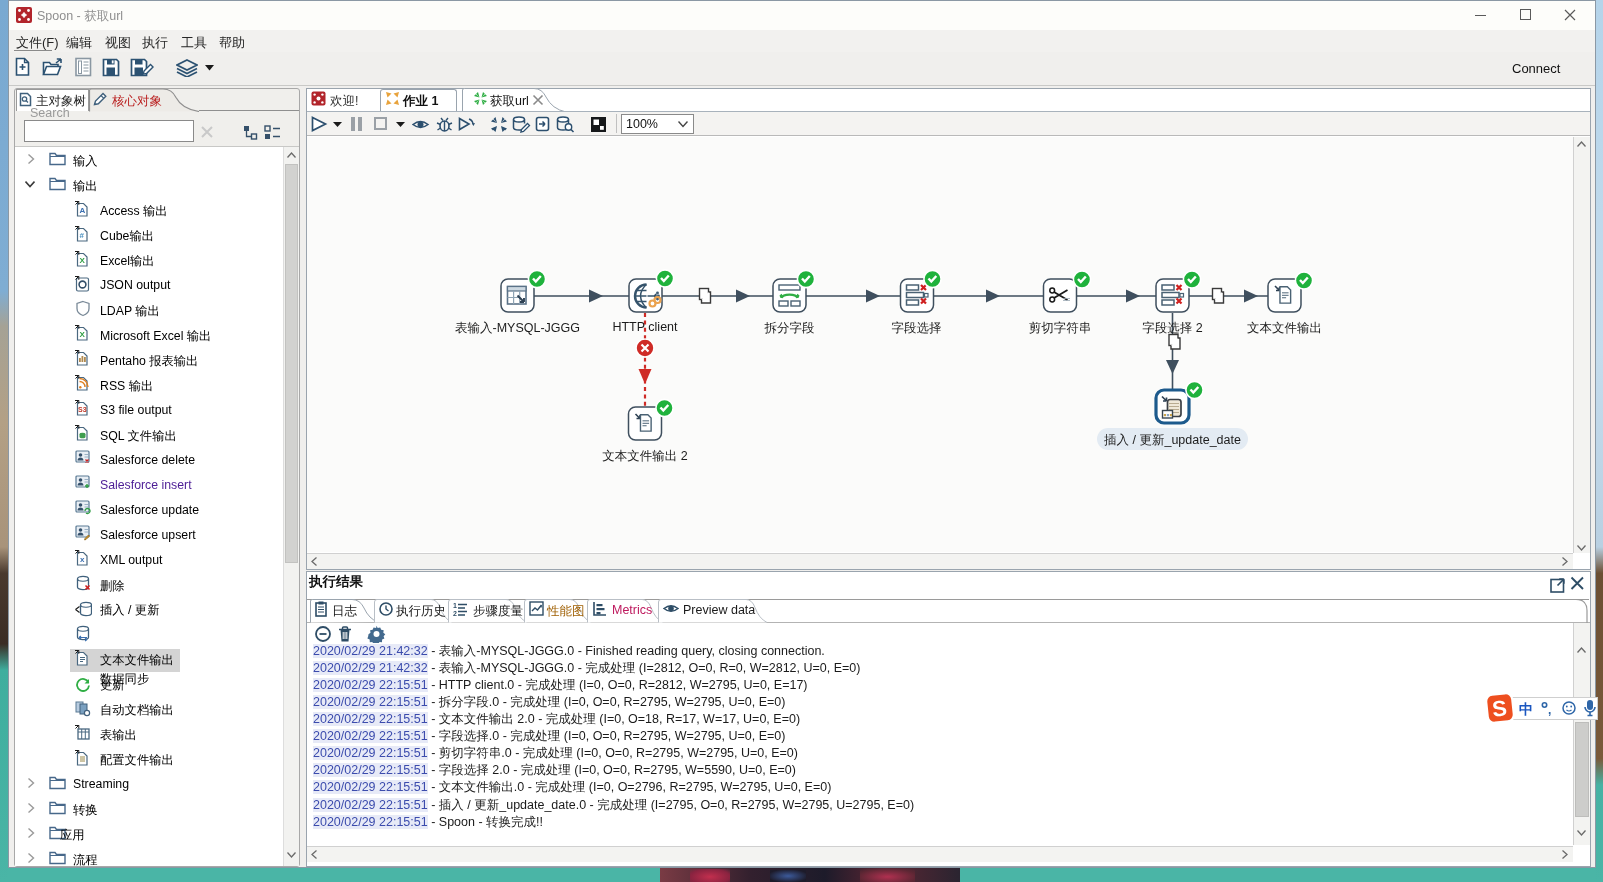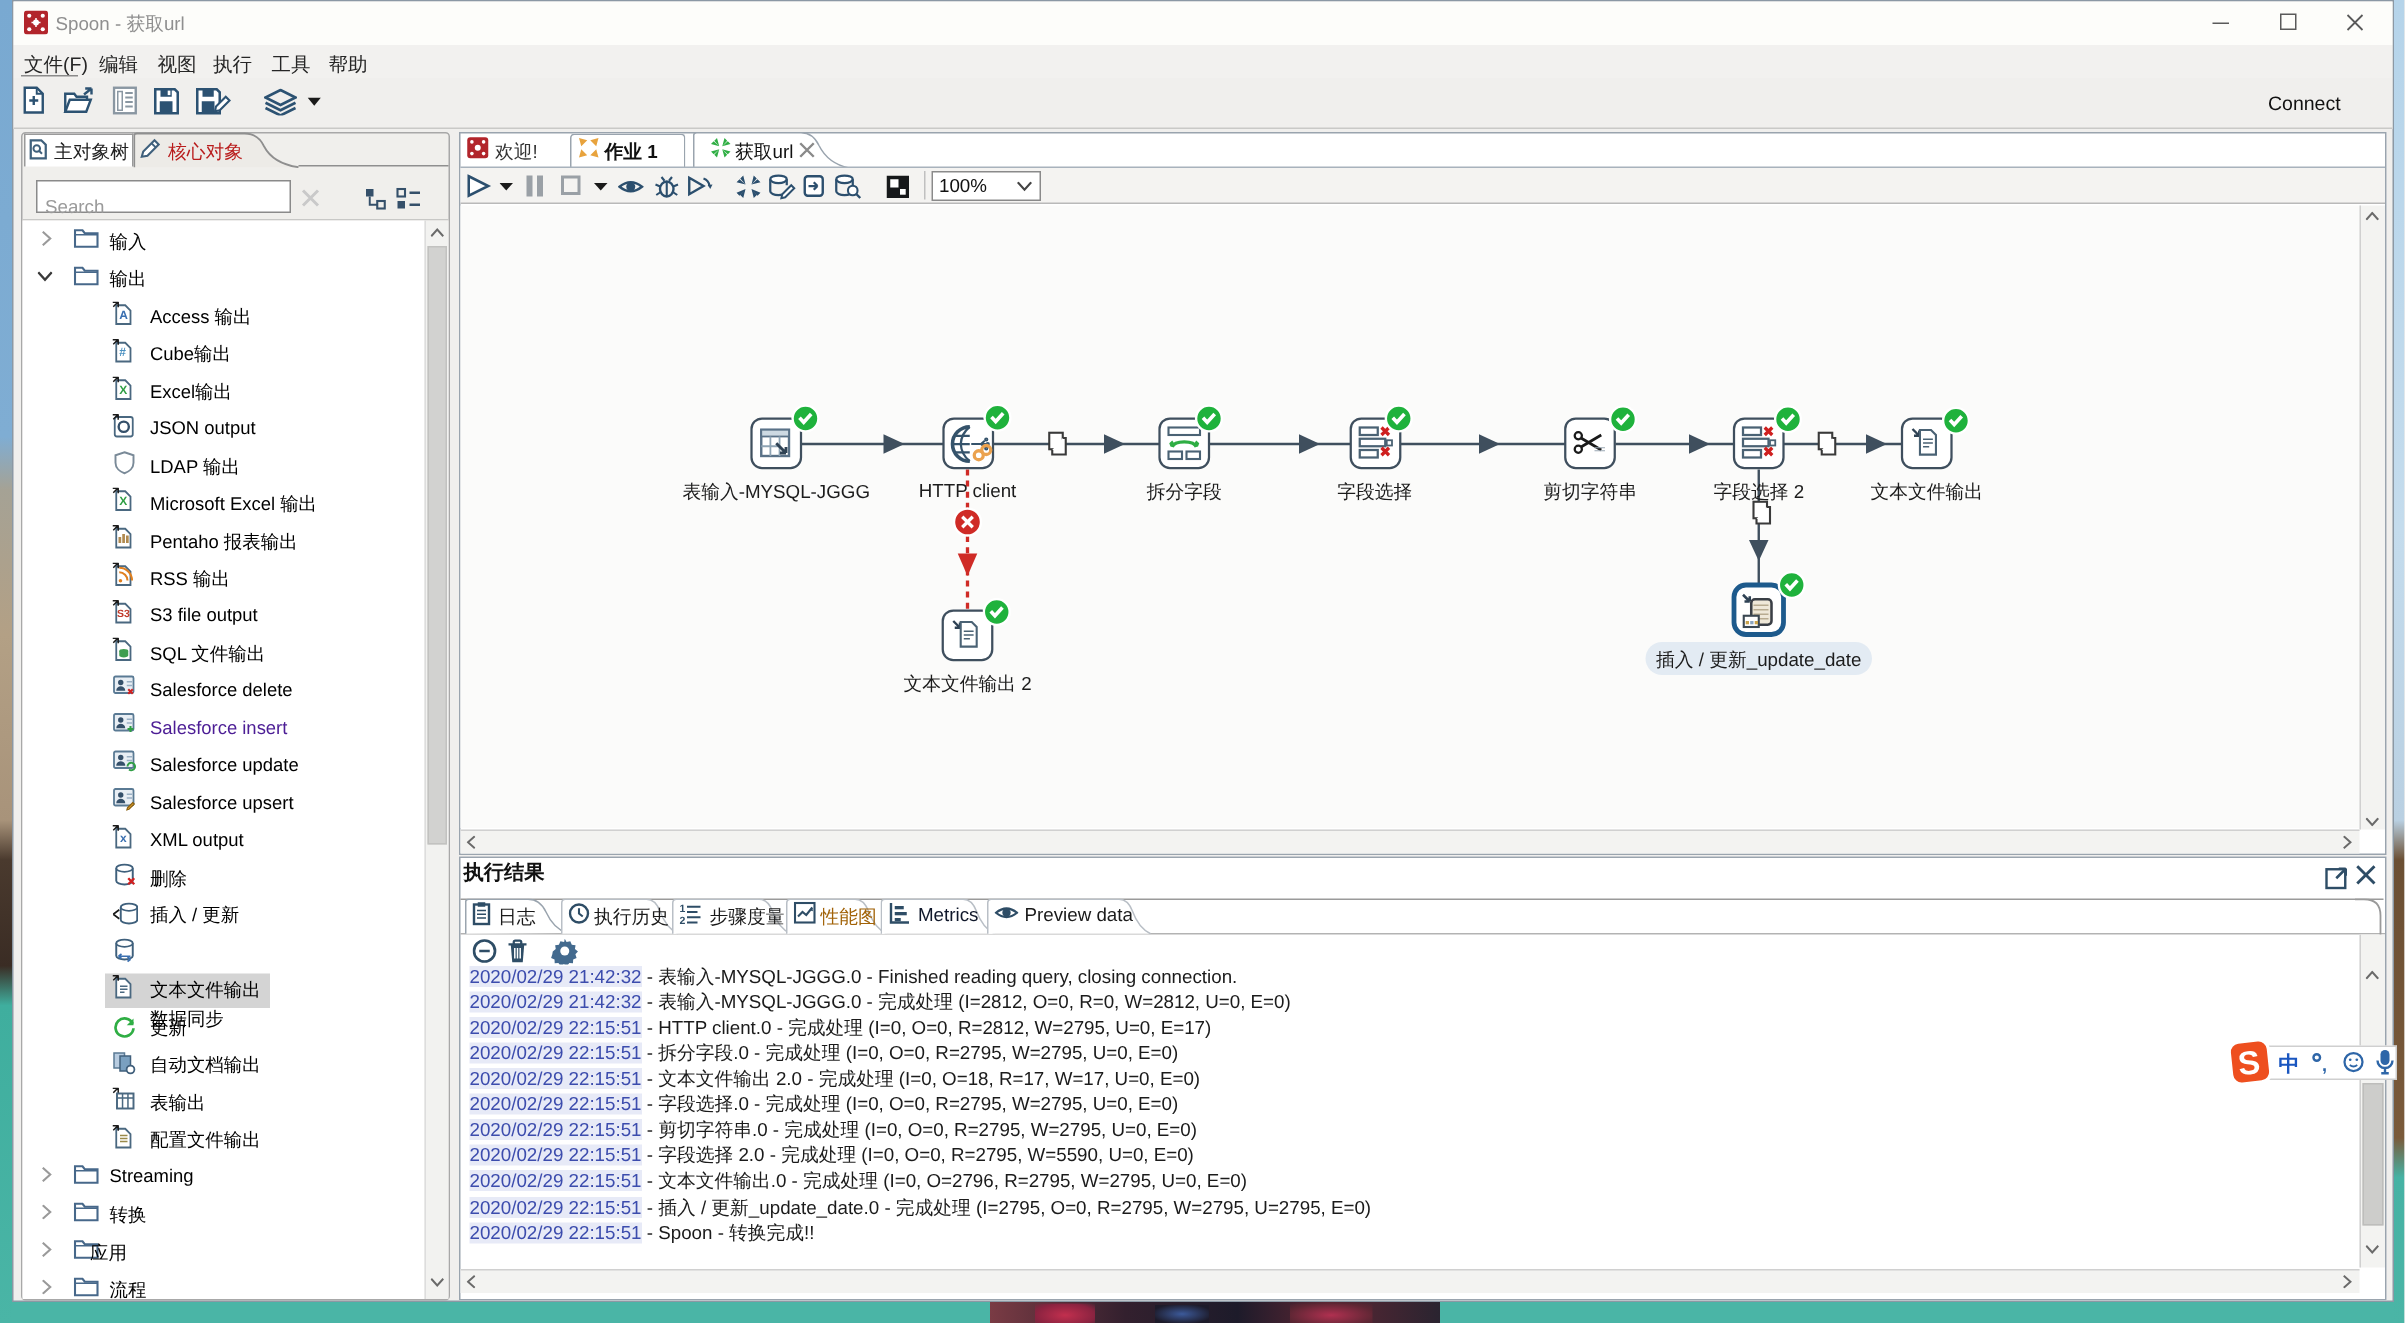--- a/index.html
+++ b/index.html
@@ -89,21 +89,21 @@
 <svg class="abs" style="left:89px;top:88px" width="112" height="24">
     <path d="M0.5 23.5 V2.5 Q0.5 1 2.5 1 H74 Q83 1 87 9.5 Q93 21 110 23.5" fill="#edebe7" stroke="#8f8f8f" stroke-width="1.2"></path>
   </svg>
 <div class="abs" style="left:199px;top:110px;width:100px;height:1px;background:#8f8f8f;"></div>
 <svg class="abs" style="left:93px;top:92px" width="15" height="15">
     <path d="M1.5 12.5l1-3.5 7.5-7.5 2.8 2.8-7.5 7.5z" fill="#fff" stroke="#3f607c" stroke-width="1.4"></path>
     <path d="M8 3.5l2.8 2.8" stroke="#3f607c" stroke-width="1.2"></path>
   </svg>
 <div class="abs txt" style="left:112px;top:92.5px;font-size:12.5px;color:#b91c1c;">核心对象</div>
 <div class="abs" style="left:24px;top:120px;width:170px;height:22px;background:#fff;border:1px solid #8a8a8a;"></div>
-<div class="abs txt" style="left:30px;top:131px;font-size:12.5px;color:#9a9a9a;">Search</div>
+<div class="abs txt" style="left:30px;top:106px;font-size:12.5px;color:#9a9a9a;">Search</div>
 <svg class="abs" style="left:200px;top:125px" width="14" height="14">
     <path d="M2 2 L12 12 M12 2 L2 12" stroke="#c9c9c9" stroke-width="2"></path>
   </svg>
 <svg class="abs" style="left:243px;top:125px" width="15" height="16">
     <rect x="1" y="1" width="5" height="5" fill="#35506a"></rect>
     <rect x="8.5" y="9" width="5" height="5" fill="none" stroke="#35506a" stroke-width="1.4"></rect>
     <path d="M3.5 6v5.5h5" fill="none" stroke="#35506a" stroke-width="1.3"></path>
   </svg>
 <svg class="abs" style="left:264px;top:125px" width="17" height="16">
     <rect x="1" y="1" width="5" height="5" fill="none" stroke="#35506a" stroke-width="1.4"></rect>
@@ -585,21 +585,21 @@
     <path d="M0.5 23.5V3Q0.5 0.5 3 0.5H58q6 0 9 8 4 11 12 15" fill="#fff" stroke="#b9bfc6" stroke-width="1"></path>
   </svg>
 <div class="abs txt" style="left:473px;top:603px;font-size:12.5px;color:#1a1a1a;">步骤度量</div>
 <svg class="abs" style="left:524px;top:599px" width="70" height="24">
     <path d="M0.5 23.5V3Q0.5 0.5 3 0.5H46q6 0 9 8 4 11 12 15" fill="#fff" stroke="#b9bfc6" stroke-width="1"></path>
   </svg>
 <div class="abs txt" style="left:547px;top:603px;font-size:12.5px;color:#a16207;">性能图</div>
 <svg class="abs" style="left:587px;top:599px" width="79" height="24">
     <path d="M0.5 23.5V3Q0.5 0.5 3 0.5H55q6 0 9 8 4 11 12 15" fill="#fff" stroke="#b9bfc6" stroke-width="1"></path>
   </svg>
-<div class="abs txt" style="left:612px;top:603px;font-size:12.5px;color:#0f172a;">Metrics</div>
+<div class="abs txt" style="left:612px;top:603px;font-size:12.5px;color:#be185d;">Metrics</div>
 <svg class="abs" style="left:658px;top:599px" width="112" height="24">
     <path d="M0.5 23.5V3Q0.5 0.5 3 0.5H88q6 0 9 8 4 11 12 15" fill="#fff" stroke="#b9bfc6" stroke-width="1"></path>
   </svg>
 <div class="abs txt" style="left:683px;top:603px;font-size:12.5px;color:#1a1a1a;">Preview data</div>
 <svg class="abs" style="left:314px;top:601px" width="15" height="17">
     <rect x="2" y="2" width="10" height="13" fill="#fff" stroke="#2e4d66" stroke-width="1.6"></rect>
     <rect x="4.5" y="0.5" width="5" height="3" fill="#2e4d66"></rect>
     <path d="M4 6h6M4 8.5h6M4 11h6" stroke="#2e4d66" stroke-width="1.1"></path>
   </svg>
 <svg class="abs" style="left:379px;top:601px" width="15" height="17">

